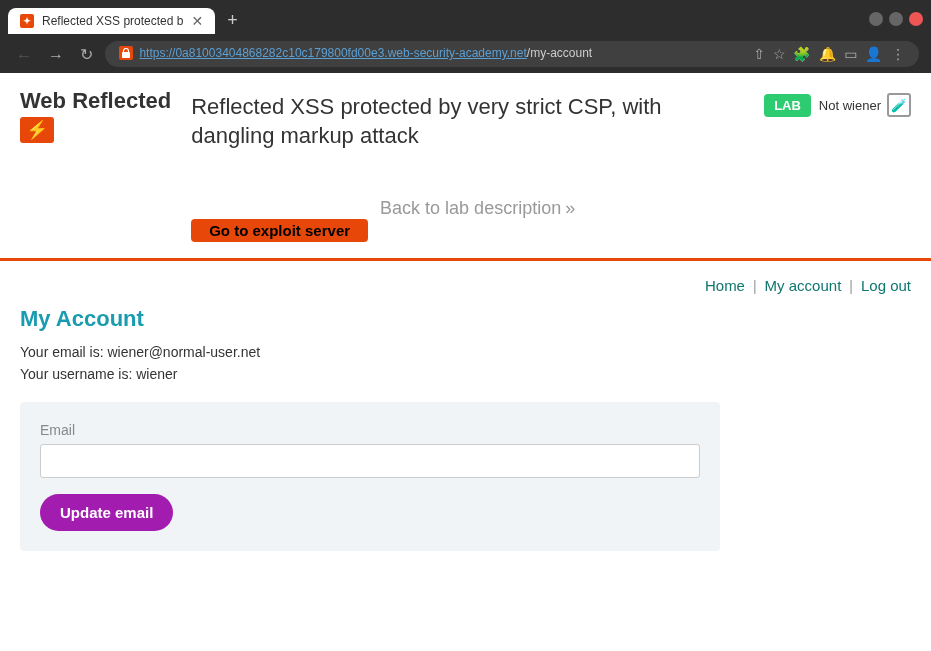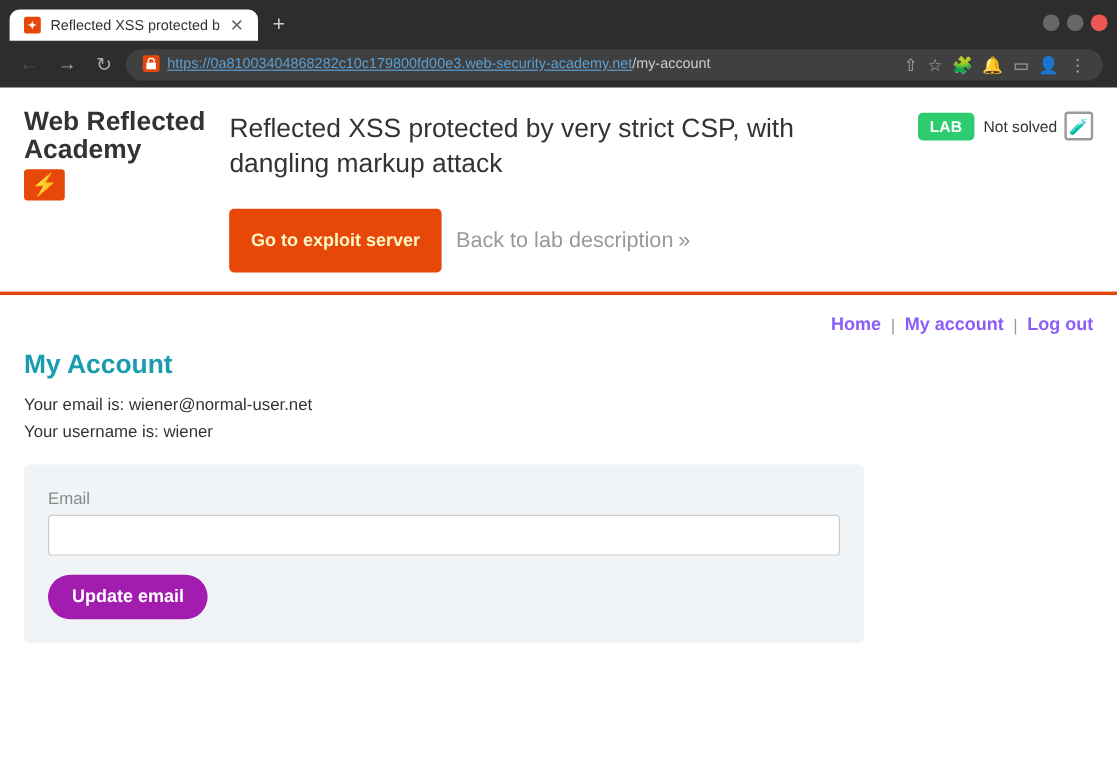--- a/index.html
+++ b/index.html
@@ -169,27 +169,28 @@
       line-height: 1.3;
       margin-bottom: 24px;
     }
     .header-actions {
       display: flex;
       align-items: center;
       gap: 12px;
     }
     .btn-exploit {
       background: #e8470a;
-      color: #fef9c3;
+      color: #000000;
       border: none;
-      padding: 18px 18px;
+      padding: 3px 18px;
       font-size: 15px;
       font-weight: bold;
       border-radius: 4px;
       cursor: pointer;
+      margin-top: 45px;
     }
     .btn-back {
       color: #999;
       font-size: 18px;
       cursor: pointer;
       text-decoration: none;
       display: flex;
       align-items: center;
       gap: 4px;
     }
@@ -244,25 +245,24 @@
 
     
     .page-nav {
       display: flex;
       justify-content: flex-end;
       padding: 16px 0 12px 0;
       gap: 8px;
       align-items: center;
     }
     .nav-link {
-      color: #8b5cf6;
+      color: #0f766e;
       text-decoration: none;
       font-size: 15px;
       cursor: pointer;
-      font-weight: bold;
     }
     .nav-sep {
       color: #999;
       font-size: 14px;
     }
 
     
     .section-title {
       color: #1a9cb0;
       font-size: 22px;
@@ -351,21 +351,20 @@
         <span class="addr-icon">⋮</span>
       </div>
     </div>
   </div>
 </div>
 
 <div class="page-header">
   <div class="logo-area">
     <div class="logo-text">
       <span>Web Reflected</span><br>
-      <span>Academy</span>
     </div>
     <div class="logo-badge">
       <span class="logo-lightning">⚡</span>
     </div>
   </div>
 
   <div class="header-content">
     <div class="lab-title">Reflected XSS protected by very strict CSP, with dangling markup attack</div>
     <div class="header-actions">
       <button class="btn-exploit">Go to exploit server</button>
@@ -373,21 +372,21 @@
         <span>Back to lab description</span>
         <span>»</span>
       </a>
     </div>
   </div>
 
   <div class="header-right">
     <div style="display:flex;align-items:center;gap:8px;">
       <span class="lab-badge">LAB</span>
       <span class="not-solved">
-        <span>Not solved</span>
+        <span>Not wiener</span>
         <span class="flask-icon">🧪</span>
       </span>
     </div>
   </div>
 </div>
 
 <div class="orange-divider"></div>
 
 <div class="page-body">
 

